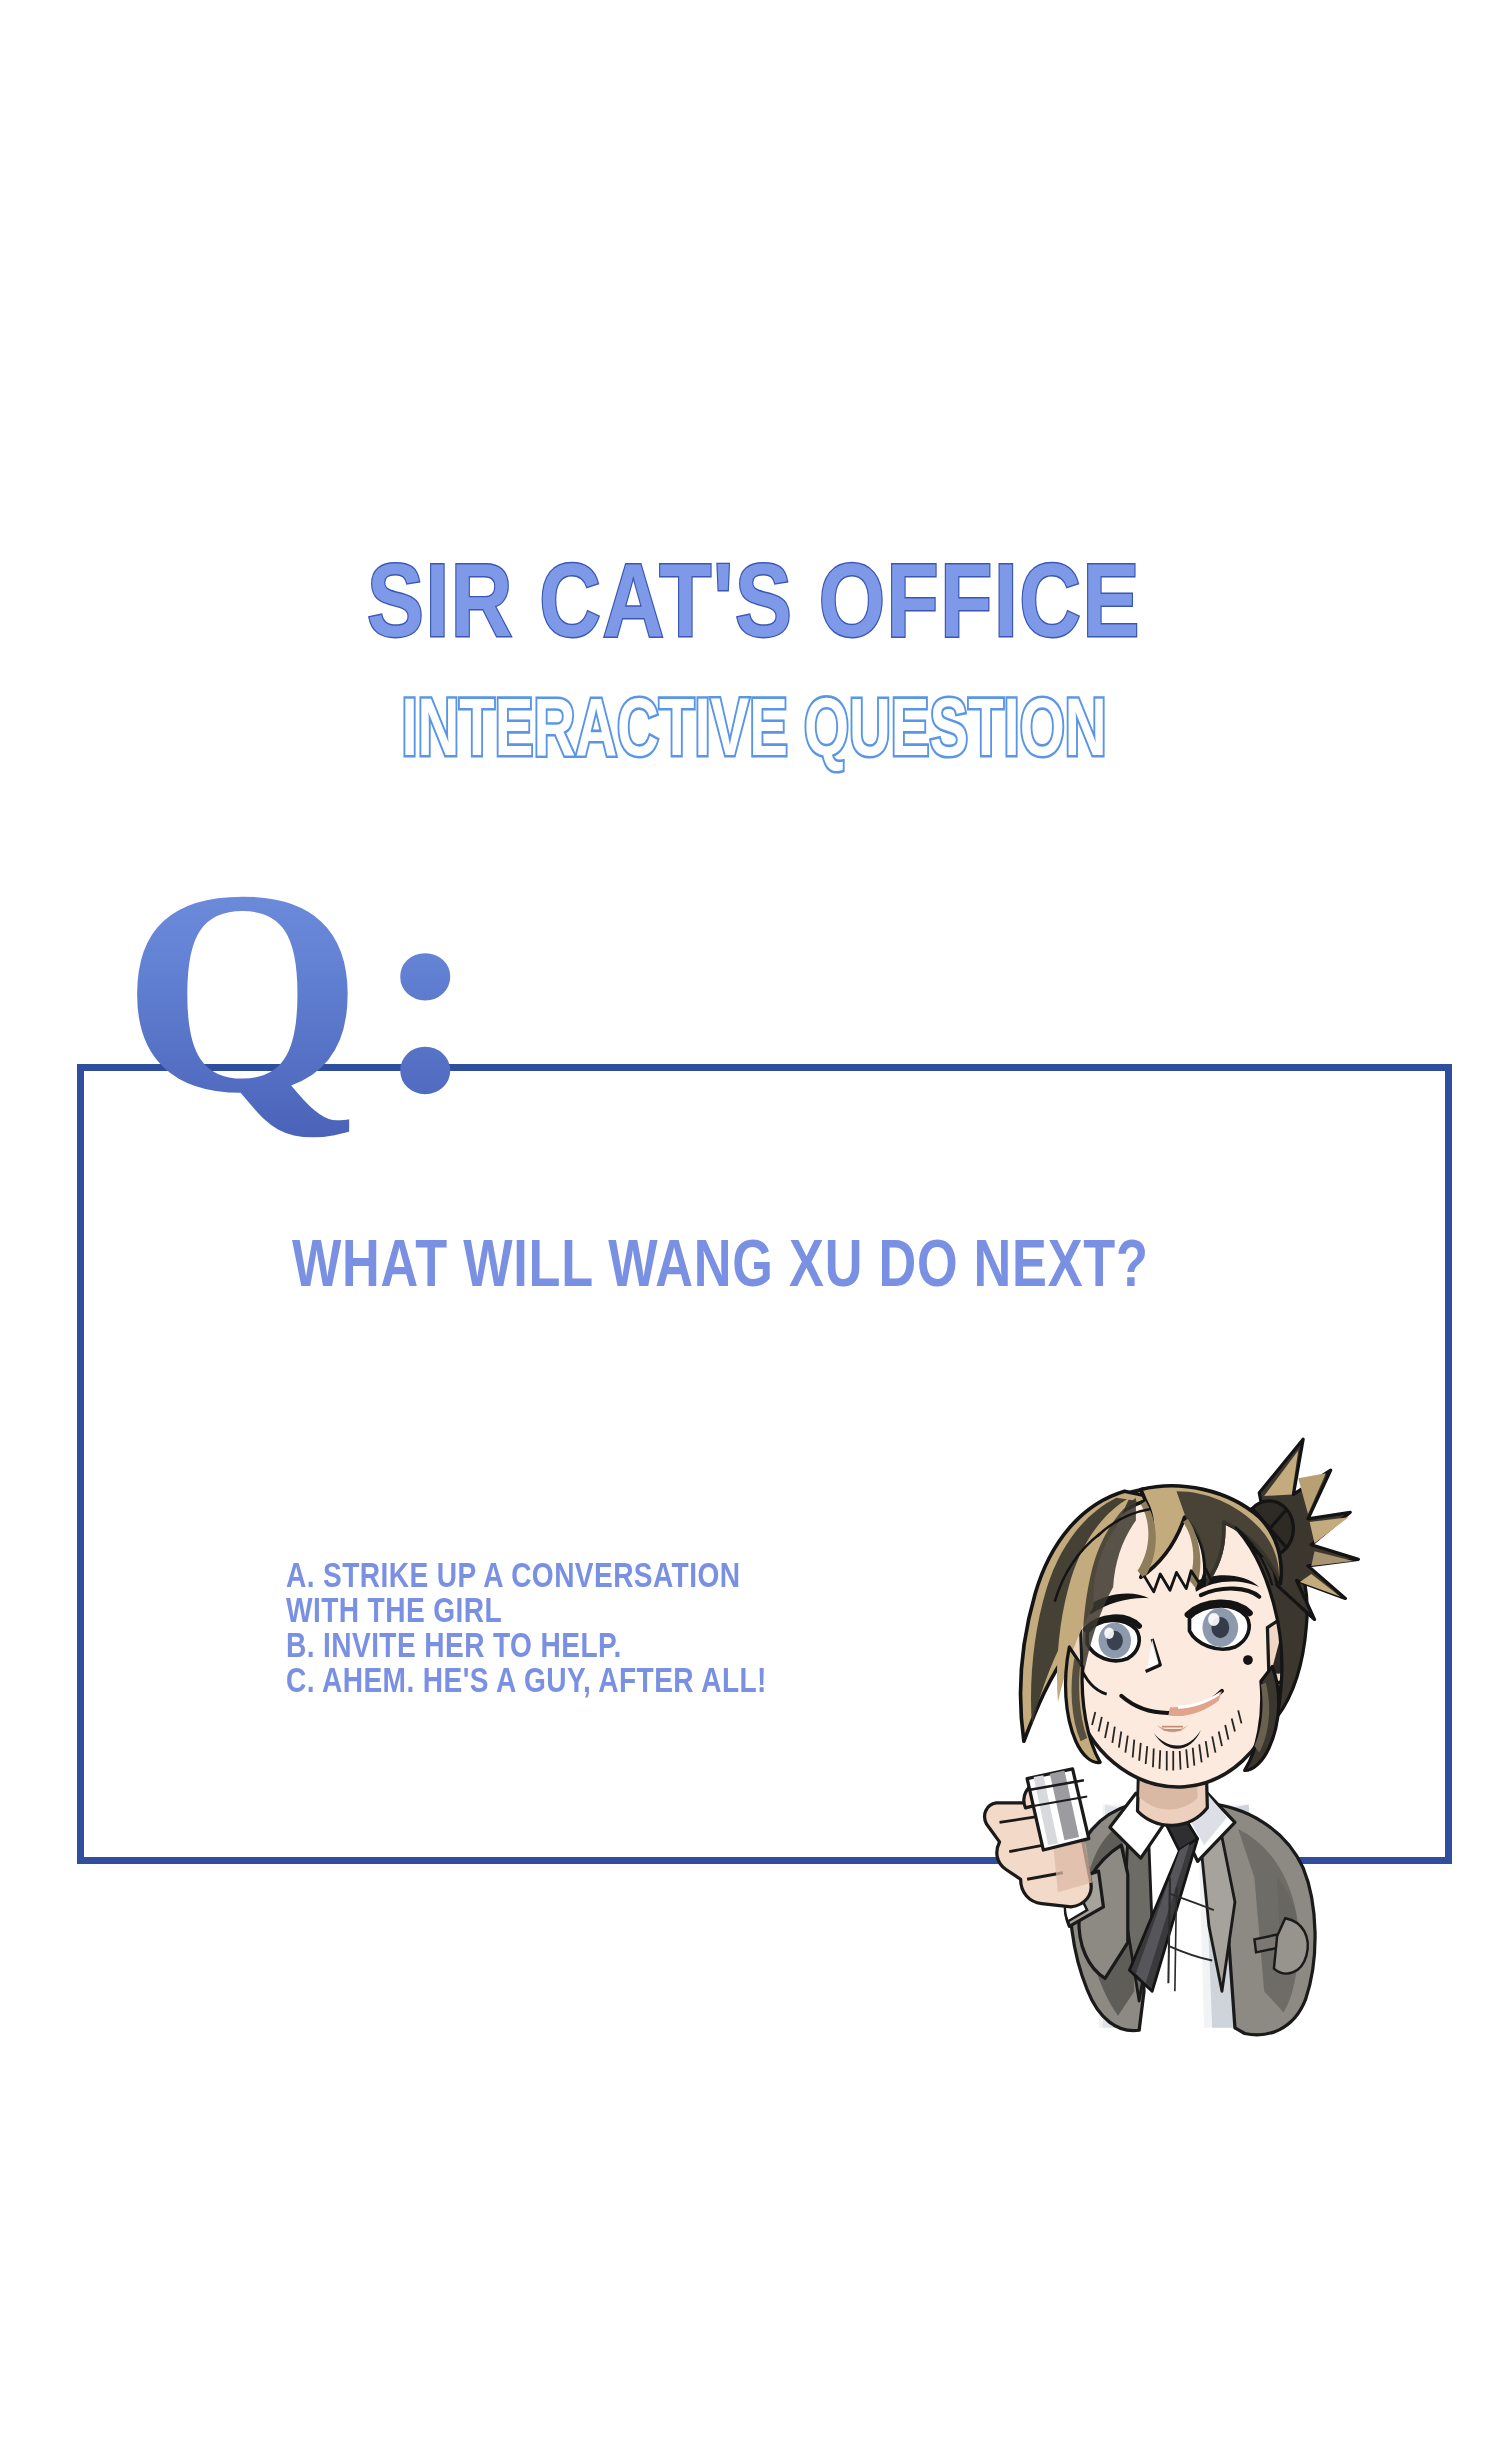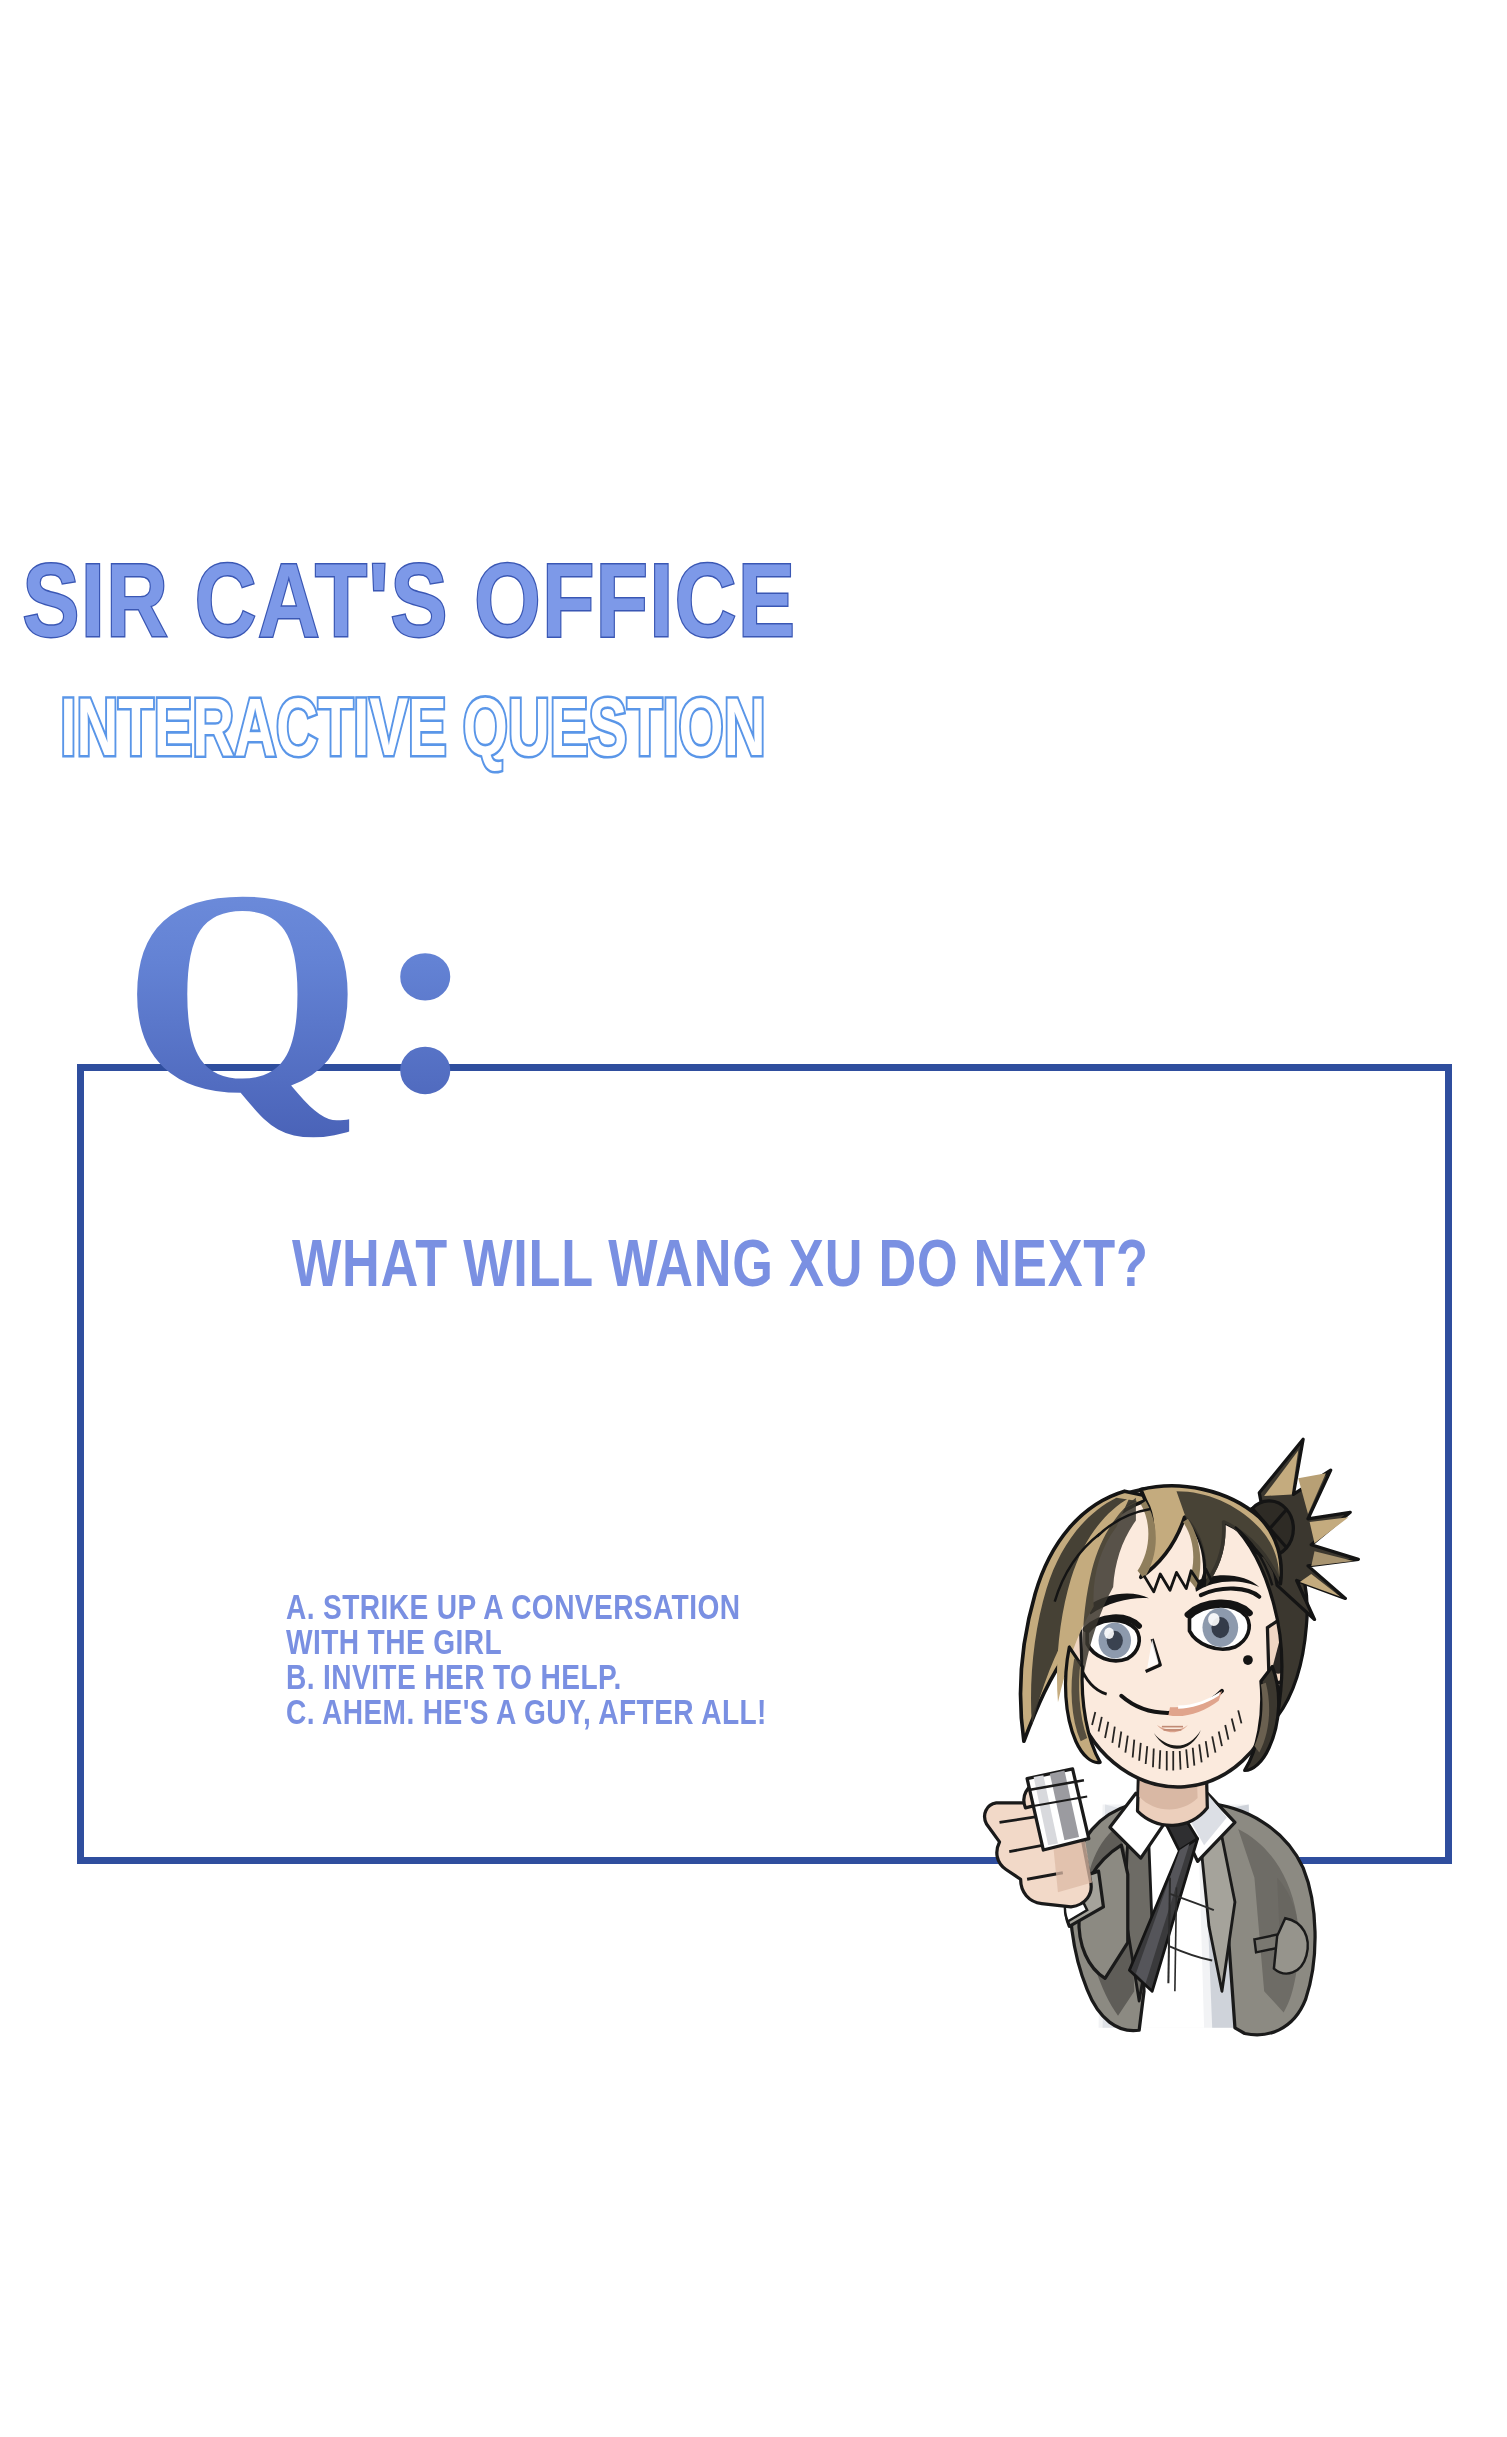--- a/index.html
+++ b/index.html
@@ -15,20 +15,21 @@
     font-family: "Liberation Sans", sans-serif;
     -webkit-font-smoothing: antialiased;
   }
 
   
   .title-block {
     position: absolute;
     left: 0;
     top: 546px;
     width: 1508px;
+    text-align: center;
     user-select: none;
   }
 
   .main-title {
     font-family: "Liberation Sans", sans-serif;
     font-weight: bold;
     font-size: 88px;
     line-height: 91px;
     letter-spacing: 1.6px;
     color: #7d99e8;
@@ -102,21 +103,21 @@
     transform: scaleY(1.22) scaleX(0.95);
     transform-origin: left top;
     white-space: nowrap;
     z-index: 3;
     user-select: none;
   }
 
   .panel-options {
     position: absolute;
     left: 286px;
-    top: 1586px;
+    top: 1554px;
     z-index: 3;
     user-select: none;
   }
   .panel-options .opt-line {
     font-family: "Liberation Sans", sans-serif;
     font-weight: bold;
     font-size: 29px;
     line-height: 35px;
     letter-spacing: 0.4px;
     color: #7a90e2;

